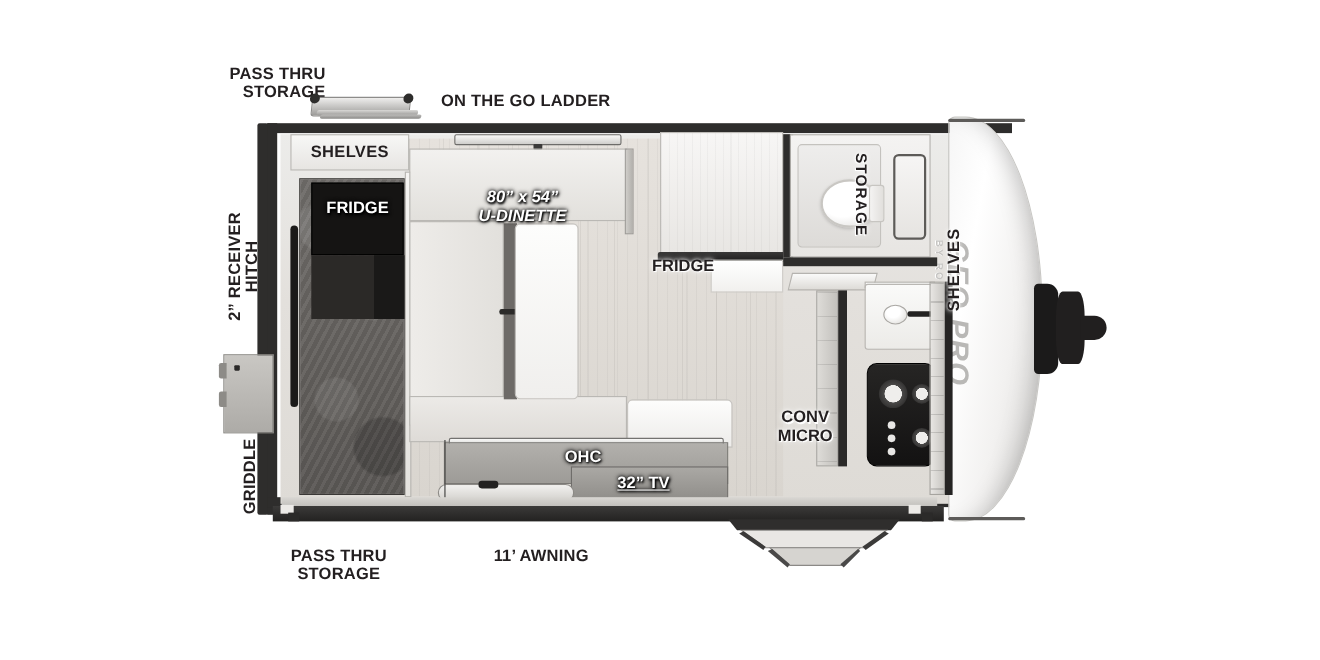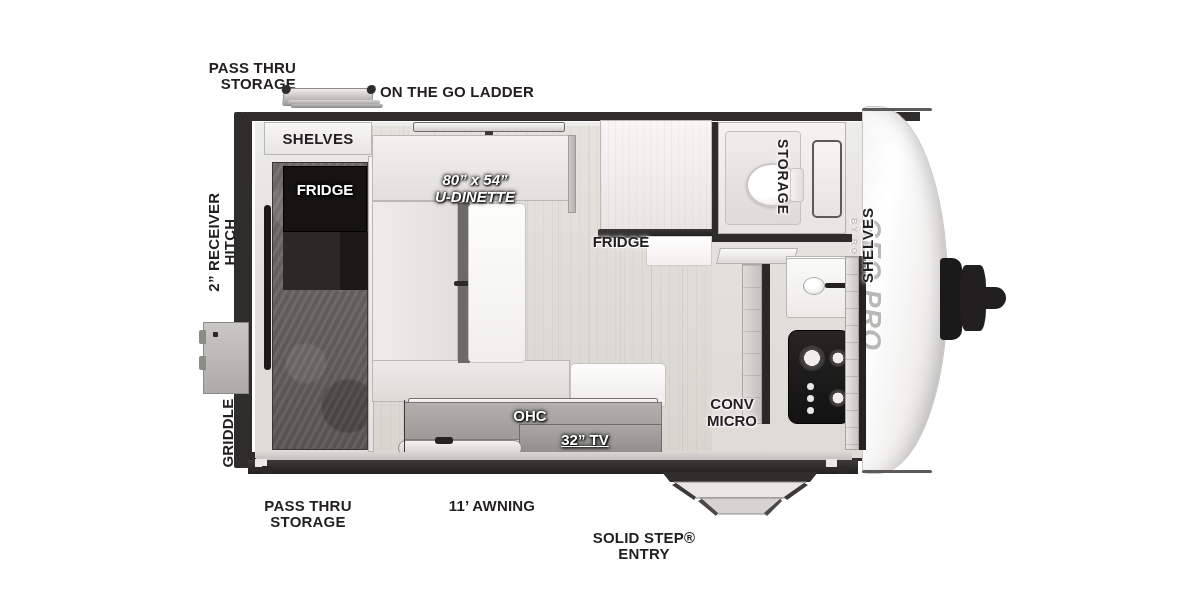--- a/index.html
+++ b/index.html
@@ -546,34 +546,32 @@
   #jack-r { position:absolute; left:838px; top:466px;width:10px;height:8px;background:#2b2a29;}
 </style>
 </head>
 <body>
 
 <div id="stage">
 
   <div class="callout" style="left:184px; top:60px; width:112px; text-align:right;">PASS THRU
 STORAGE</div>
 
-  <div class="callout" style="left:380px; top:84px; width:175px; text-align:left;">ON THE GO LADDER</div>
+  <div class="callout" style="left:380px; top:84px; width:175px; text-align:right;">ON THE GO LADDER</div>
 
   <div class="callout rot-left" style="left:142px; top:226px; width:160px; transform:rotate(-90deg);">2” RECEIVER
 HITCH</div>
 
   <div class="callout rot-left" style="left:173px; top:425px; width:110px; transform:rotate(-90deg);">GRIDDLE</div>
 
   <div class="callout" style="left:247px; top:498px; width:122px;">PASS THRU
 STORAGE</div>
 
   <div class="callout" style="left:432px; top:498px; width:120px;">11’ AWNING</div>
 
-  <div class="callout" style="left:564px; top:530px; width:160px;">SOLID STEP®
-ENTRY</div>
 
   <div id="ladder"></div>
   <div id="ladder-rail"></div>
   <div id="ladder-rail2"></div>
 
   <div id="tongue-arm" style="left:234px; top:112px; width:10px; height:356px;"></div>
 
   <div class="frame-dark" style="left:243px; top:112px; width:677px; height:9px;"></div>
   <div class="frame-dark" style="left:243px; top:112px; width:9px; height:356px;"></div>
   <div class="frame-dark" style="left:243px; top:452px; width:620px; height:9px;"></div>
@@ -648,21 +646,21 @@
     <div class="knob" style="left:18px; top:52px;"></div>
     <div class="knob" style="left:18px; top:64px;"></div>
     <div class="knob" style="left:18px; top:76px;"></div>
   </div>
 
   <div id="shelf-col"></div>
   <div id="shelf-col-dark"></div>
 
   <div class="inlabel dark" style="left:860px; top:300px; width:110px; transform:rotate(-90deg); transform-origin:left top; font-size:15px; letter-spacing:1px;">SHELVES</div>
 
-  <div class="inlabel dark" style="left:686px; top:372px; width:92px;margin-top:24px;">CONV
+  <div class="inlabel dark" style="left:686px; top:372px; width:92px;">CONV
 MICRO</div>
 
   <div id="lower-counter"></div>
   <div id="oh-light-2"></div>
   <div id="ohc"></div>
   <div id="tv"></div>
   <div id="tv-stand"></div>
   <div id="entry-door-line"></div>
 
   <div class="inlabel" style="left:490px; top:408px; width:80px;">OHC</div>

